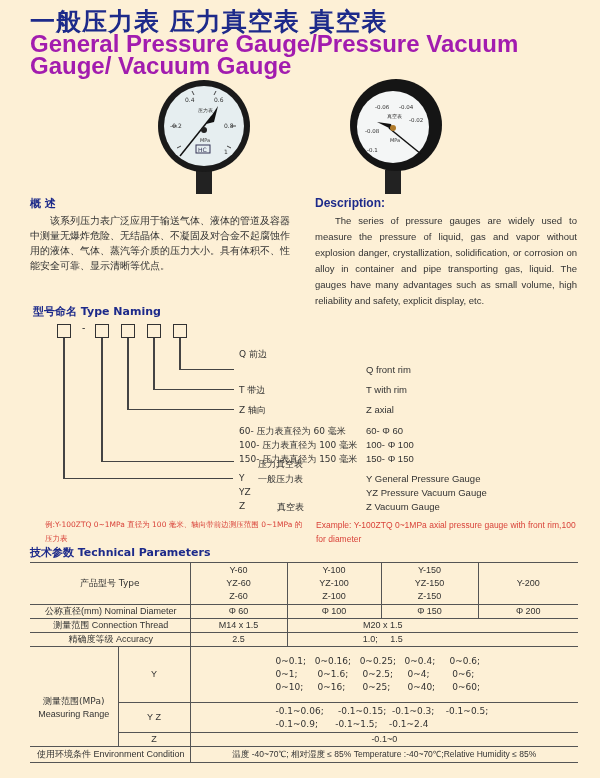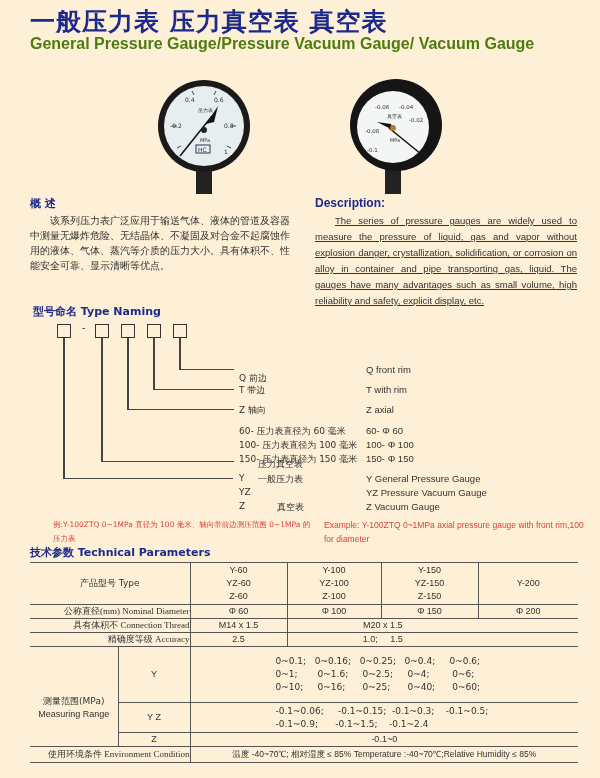--- a/index.html
+++ b/index.html
@@ -2,34 +2,34 @@
 <html><head>
 <meta charset="utf-8">
 <style>
   html, body { margin:0; padding:0; }
   body {
     width:600px; height:778px; background:#fdf0d6; position:relative; overflow:hidden;
     font-family:"Liberation Sans","DejaVu Sans",sans-serif; color:#333;
   }
   .abs { position:absolute; }
   .title-cn { left:30px; top:5px; font-size:25px; font-weight:bold; color:#1d2a8a; letter-spacing:1px; white-space:nowrap; font-family:"DejaVu Sans",sans-serif; }
-  .title-en { left:30px; top:33px; font-size:16px; font-weight:bold; color:#4d7c0f; line-height:22px; width:570px; }
+  .title-en { left:30px; top:33px; font-size:24px; font-weight:bold; color:#a21caf; line-height:22px; width:570px; }
   .heading { font-weight:bold; color:#1d2a8a; font-size:11px; font-family:"DejaVu Sans",sans-serif; }
   .desc-cn { left:30px; top:213px; width:260px; font-size:10px; line-height:15px; color:#333; font-family:"DejaVu Sans",sans-serif; text-indent:20px; }
-  .desc-en { left:315px; top:213px; width:262px; font-size:9.5px; line-height:16px; color:#333; text-indent:20px; text-align:justify;text-decoration:underline; }
+  .desc-en { left:315px; top:213px; width:262px; font-size:9.5px; line-height:16px; color:#333; text-indent:20px; text-align:justify; }
   .gauge { position:absolute; }
   .box { position:absolute; width:14px; height:14px; border:1.5px solid #333; box-sizing:border-box; }
   .line { position:absolute; background:#444; }
   .nm { position:absolute; font-size:9px; color:#333; white-space:nowrap; font-family:"DejaVu Sans",sans-serif; }
   .nm-en { position:absolute; font-size:9.5px; color:#333; white-space:nowrap; }
-  .example { position:absolute; font-size:8.5px; color:#d9433a; line-height:14px;margin-left:8px; }
+  .example { position:absolute; font-size:8.5px; color:#d9433a; line-height:14px; }
   table.tp { position:absolute; left:30px; top:562px; width:548px; border-collapse:collapse; font-size:9px; color:#333; table-layout:fixed; }
   table.tp td { border-top:1.5px solid #555; border-bottom:1.5px solid #555; text-align:center; vertical-align:middle; padding:0; line-height:13px; }
   table.tp td.vl { border-left:1.5px solid #555; }
-  table.tp td.lbl { text-align:right; padding-left:2px; white-space:nowrap; font-family:Liberation Serif, serif; }
+  table.tp td.lbl { text-align:center; padding-left:2px; white-space:nowrap; font-family:Liberation Sans, sans-serif; }
   .rng { text-align:left !important; padding-left:85px !important; white-space:pre; font-family:"DejaVu Sans",sans-serif; }
 </style>
 </head>
 <body>
 
 <div class="abs title-cn">一般压力表 压力真空表  真空表</div>
 <div class="abs title-en">General Pressure Gauge/Pressure Vacuum Gauge/ Vacuum Gauge</div>
 
 <svg class="gauge" style="left:152px;top:78px" width="106" height="118" viewBox="0 0 106 118">
   <rect x="44" y="92" width="16" height="24" fill="#222"></rect>
@@ -97,21 +97,21 @@
   <div class="line" style="left:153px;top:338px;width:1.5px;height:52px"></div>
   <div class="line" style="left:179px;top:338px;width:1.5px;height:32px"></div>
 
   <div class="line" style="left:179px;top:369px;width:55px;height:1.2px"></div>
   <div class="line" style="left:153px;top:389px;width:81px;height:1.2px"></div>
   <div class="line" style="left:127px;top:409px;width:107px;height:1.2px"></div>
   <div class="line" style="left:101px;top:461px;width:133px;height:1.2px"></div>
   <div class="line" style="left:63px;top:478px;width:170px;height:1.2px"></div>
 </div>
 
-<div class="nm" style="left:239px;top:372px">Q 前边</div>
+<div class="nm" style="left:239px;top:348px">Q 前边</div>
 <div class="nm-en" style="left:366px;top:364px">Q front rim</div>
 <div class="nm" style="left:239px;top:384px">T 带边</div>
 <div class="nm-en" style="left:366px;top:384px">T with rim</div>
 <div class="nm" style="left:239px;top:404px">Z 轴向</div>
 <div class="nm-en" style="left:366px;top:404px">Z axial</div>
 <div class="nm" style="left:239px;top:425px">60- 压力表直径为 60 毫米</div>
 <div class="nm-en" style="left:366px;top:425px">60- Φ 60</div>
 <div class="nm" style="left:239px;top:439px">100- 压力表直径为 100 毫米</div>
 <div class="nm-en" style="left:366px;top:439px">100- Φ 100</div>
 <div class="nm" style="left:239px;top:453px">150- 压力表直径为 150 毫米</div>
@@ -162,21 +162,21 @@
     <td class="vl">Y-200</td>
   </tr>
   <tr style="height:14px">
     <td colspan="2" class="lbl">公称直径(mm) Nominal Diameter</td>
     <td class="vl">Φ 60</td>
     <td class="vl">Φ 100</td>
     <td class="vl">Φ 150</td>
     <td class="vl">Φ 200</td>
   </tr>
   <tr style="height:14px">
-    <td colspan="2" class="lbl">具有体积不 Connection Thread</td>
+    <td colspan="2" class="lbl">测量范围 Connection Thread</td>
     <td class="vl">M14 x 1.5</td>
     <td colspan="3" class="vl" style="padding-right:100px">M20 x 1.5</td>
   </tr>
   <tr style="height:14px">
     <td colspan="2" class="lbl">精确度等级  Accuracy</td>
     <td class="vl">2.5</td>
     <td colspan="3" class="vl" style="padding-right:100px;white-space:pre">1.0;     1.5</td>
   </tr>
   <tr style="height:56px">
     <td rowspan="3" style="font-family:'DejaVu Sans',sans-serif">

